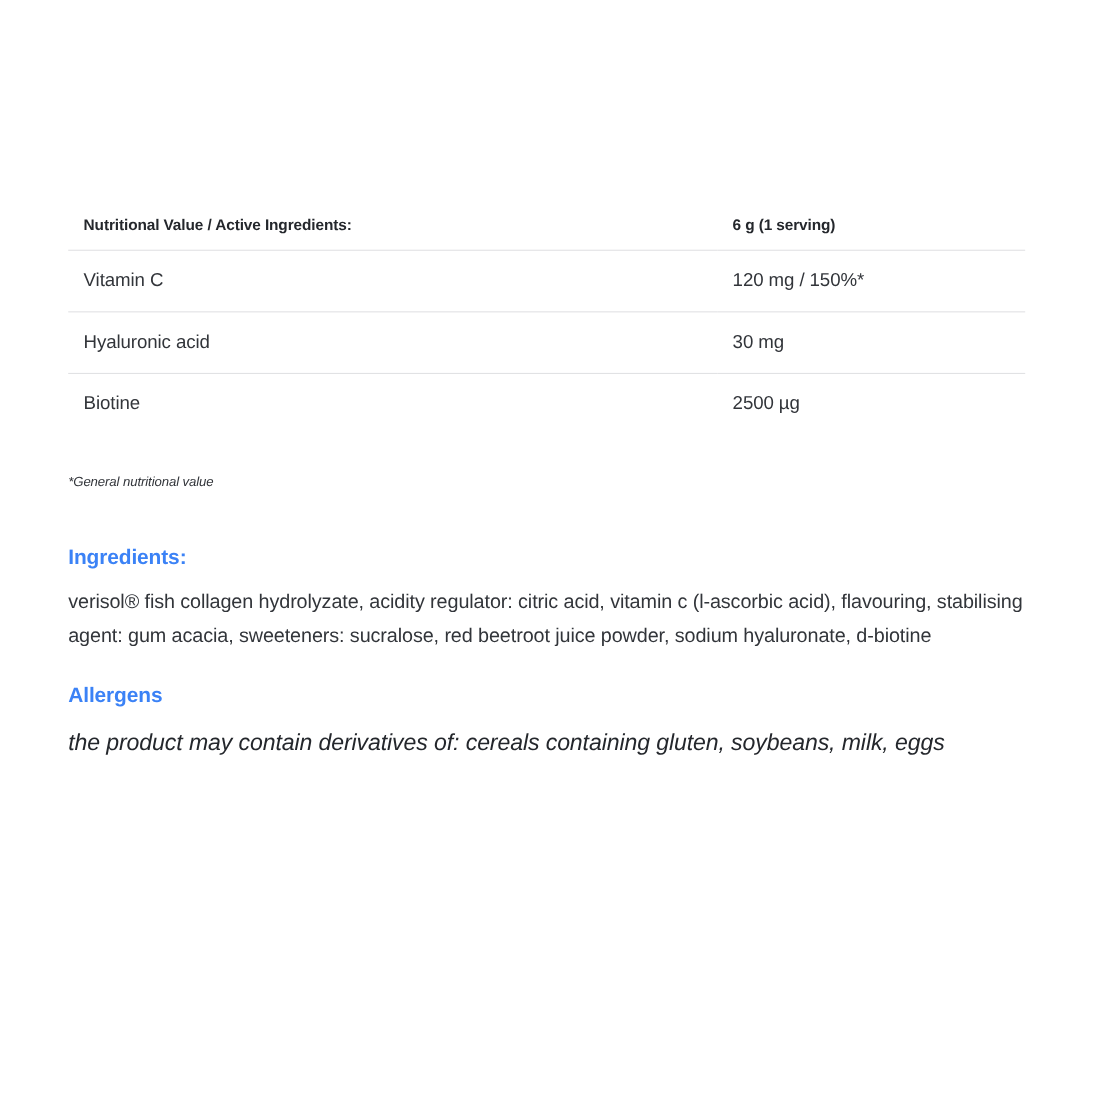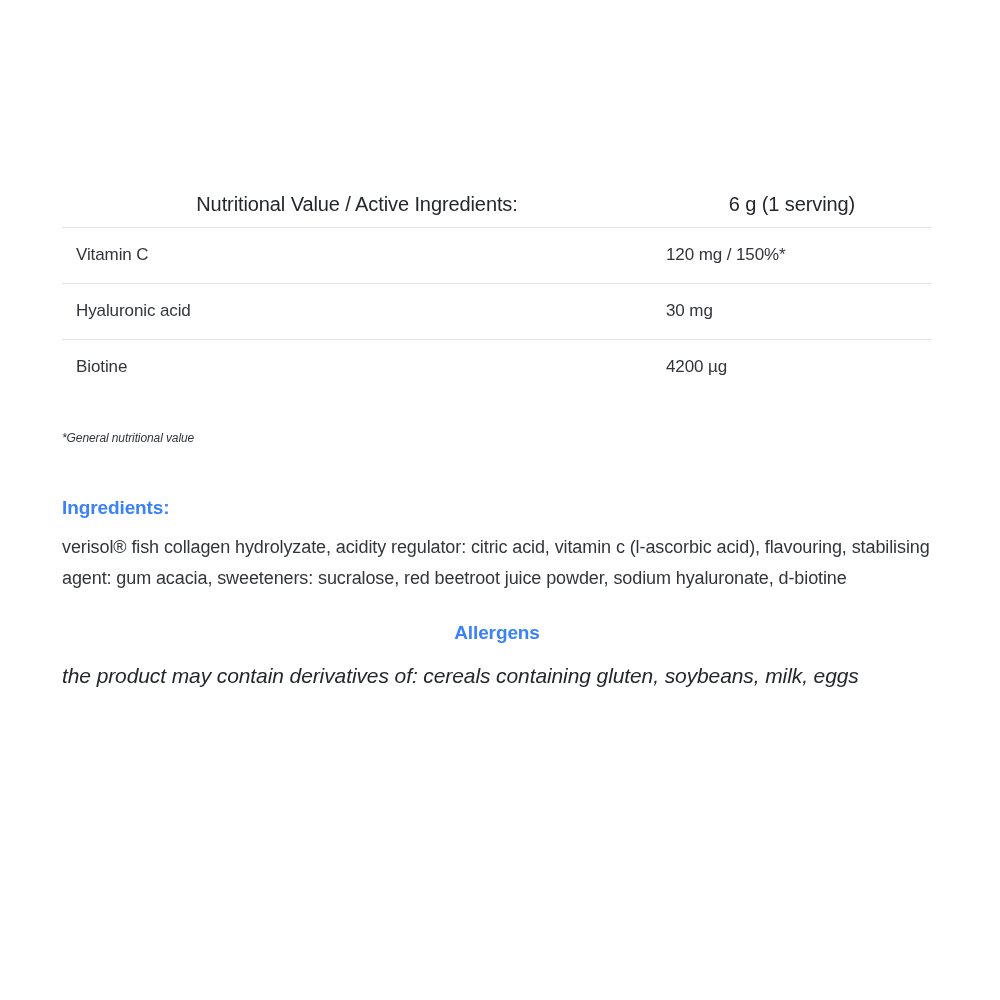--- a/index.html
+++ b/index.html
@@ -21,23 +21,23 @@
     position: absolute;
     left: 62px;
     top: 188px;
     width: 870px;
   }
   table.nutrition-table {
     width: 100%;
     border-collapse: collapse;
   }
   table.nutrition-table th {
-    text-align: center;
-    font-size: 20px;
-    font-weight: normal;
+    text-align: left;
+    font-size: 14px;
+    font-weight: bold;
     letter-spacing: -0.1px;
     color: #24272c;
     padding: 6px 14px 13px 14px;
     border-bottom: 1px solid #e1e2e4;
     line-height: 20px;
     vertical-align: top;
   }
   table.nutrition-table td {
     font-size: 17px;
     color: #32353a;
@@ -63,21 +63,21 @@
     color: #3b82f6;
     letter-spacing: -0.1px;
   }
   .body-text {
     margin: 13px 0 0 0;
     font-size: 18px;
     line-height: 31px;
     color: #32353a;
     letter-spacing: -0.1px;
   }
-  .allergens-heading { margin-top: 28px; text-align: center; }
+  .allergens-heading { margin-top: 28px; }
   .allergens-text {
     margin: 20px 0 0 0;
     font-size: 21px;
     font-weight: normal;
     font-style: italic;
     color: #24272c;
     line-height: 24px;
     letter-spacing: -0.1px;
   }
 </style>
@@ -101,21 +101,21 @@
     <td class="col-value">120 mg / 150%*</td>
   </tr>
 
   <tr>
     <td>Hyaluronic acid</td>
     <td class="col-value">30 mg</td>
   </tr>
 
   <tr>
     <td>Biotine</td>
-    <td class="col-value">4200 µg</td>
+    <td class="col-value">2500 µg</td>
   </tr>
 </tbody>
     </table>
 
     <p class="footnote">*General nutritional value</p>
 
     <h2 class="section-heading">Ingredients:</h2>
 
     <p class="body-text">verisol® fish collagen hydrolyzate, acidity regulator: citric acid, vitamin c (l-ascorbic acid), flavouring, stabilising agent: gum acacia, sweeteners: sucralose, red beetroot juice powder, sodium hyaluronate, d-biotine</p>
 

